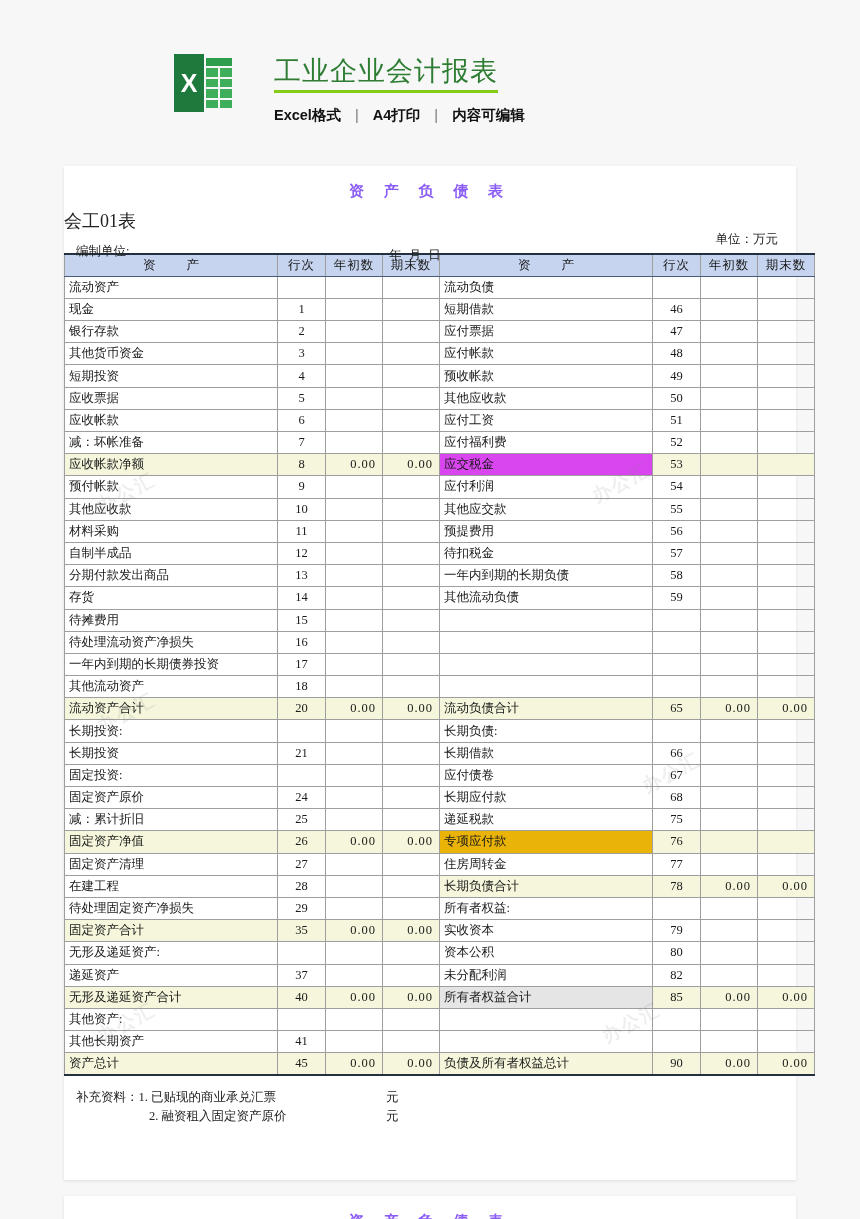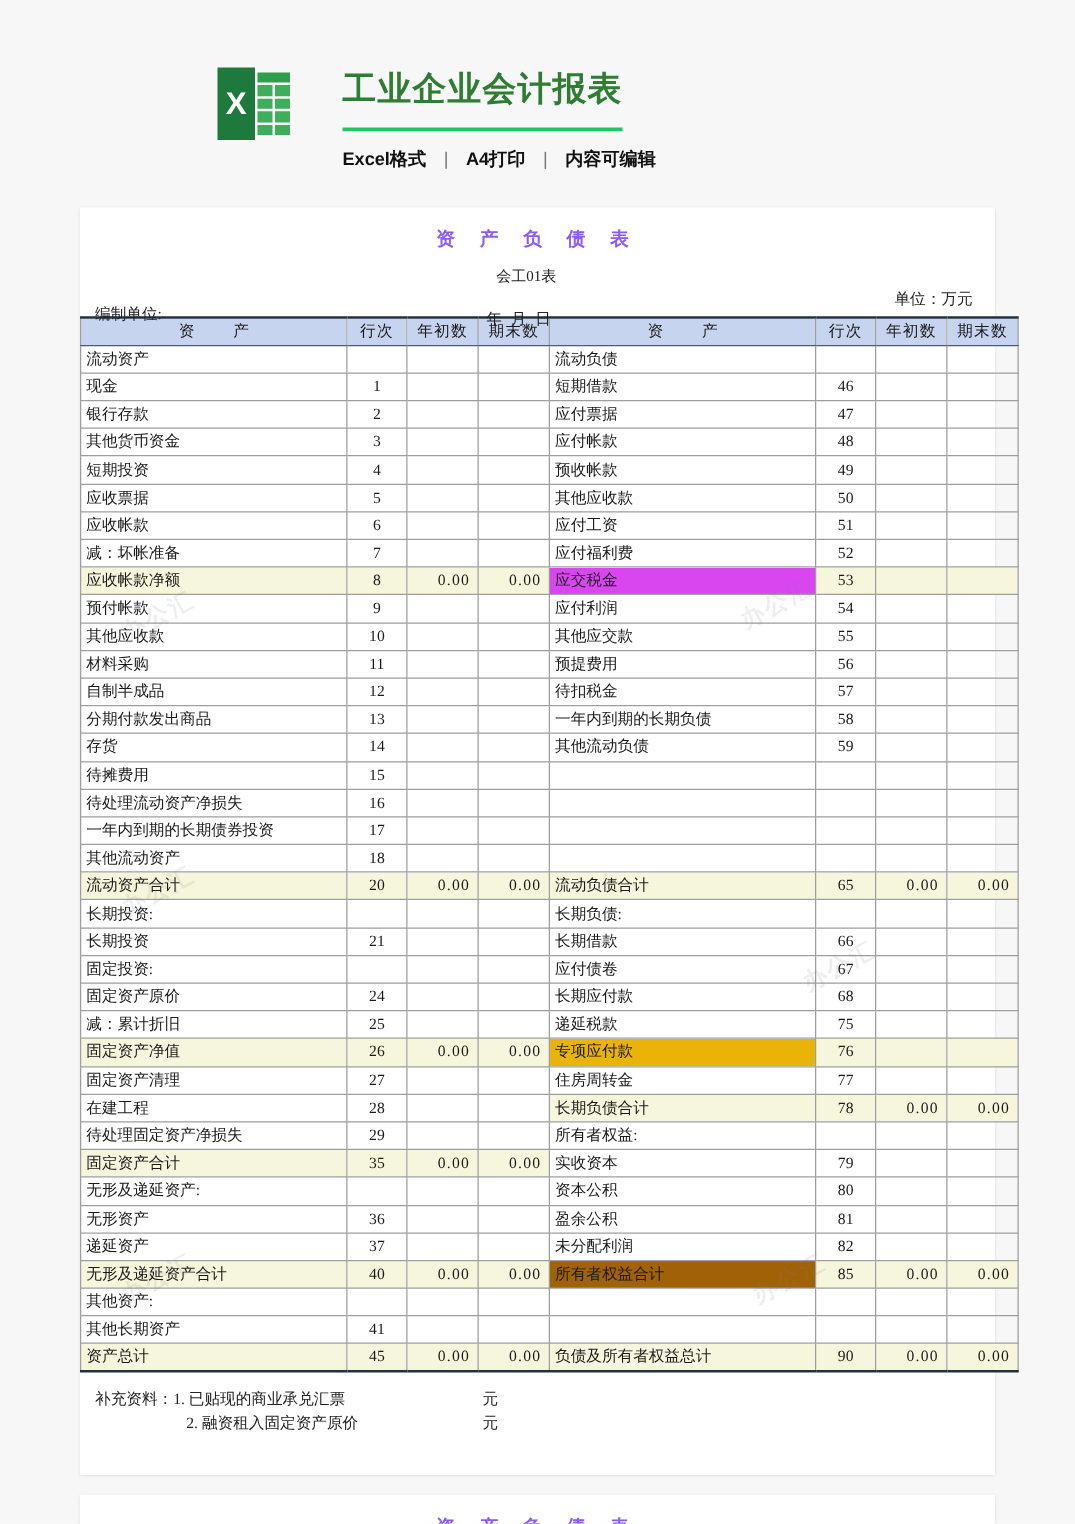--- a/index.html
+++ b/index.html
@@ -36,23 +36,23 @@
     position: absolute; left: 34px; top: 6px; width: 26px; height: 50px;
     display: grid; grid-template-columns: 1fr 1fr; grid-template-rows: repeat(5, 1fr);
     gap: 2px;
   }
   .xls-logo .grid i { background: #3fae5a; display: block; }
   .xls-logo .grid i.wide { grid-column: 1 / span 2; background: #2e9e4d; }
 
   .brand-text { margin-left: 40px; padding-top: 2px; }
   .brand-title {
     font-family: "Liberation Sans", sans-serif;
-    font-size: 27px; font-weight: bold; color: #2e7d32;
+    font-size: 27px; font-weight: normal; color: #2e7d32;
     letter-spacing: 1px; line-height: 34px;
-    border-bottom: 3px solid #22c55e; display: inline-block; padding-bottom: 14px;
+    border-bottom: 3px solid #84cc16; display: inline-block; padding-bottom: 2px;
   }
   .brand-sub {
     margin-top: 13px;
     font-family: "Liberation Sans", sans-serif;
     font-size: 14.5px; font-weight: bold; color: #111;
   }
   .brand-sub .sep { color: #777; padding: 0 10px; font-weight: normal; }
 
   
   .card {
@@ -64,22 +64,22 @@
   #card2 { top: 1196px; height: 120px; }
 
   .sheet-title {
     text-align: center;
     font-family: "Liberation Serif", serif;
     font-weight: bold; color: #8b5cf6;
     font-size: 15px; letter-spacing: 8px;
     padding-top: 16px;
   }
   .meta-right {
-    text-align: center; padding-right: 18px;
-    font-size: 12px; color: #222; margin-top: 12px; line-height: 17px;
+    text-align: left; padding-right: 18px;
+    font-size: 18px; color: #222; margin-top: 12px; line-height: 17px;
   }
   .meta-line {
     position: relative; height: 18px; margin-top: 1px;
     font-size: 12.5px; color: #222;
   }
   .meta-line .unit { position: absolute; left: 12px; top: 0; margin-top: 12px; }
   .meta-line .ymd  { position: absolute; left: 325px; top: 16px; letter-spacing: 2px; }
   .meta-line .amt  { position: absolute; right: 18px; top: 0; }
 
   
@@ -509,45 +509,35 @@
           <td class="lab sep-l i0">无形及递延资产:</td>
           <td class="num"></td>
           <td class="val"></td>
           <td class="val"></td>
           <td class="lab i1">资本公积</td>
           <td class="num">80</td>
           <td class="val"></td>
           <td class="val sep-r"></td>
         </tr>
         <tr>
-          <td class="lab sep-l i1">无形资产</td>
-          <td class="num">36</td>
-          <td class="val"></td>
-          <td class="val"></td>
-          <td class="lab i1">盈余公积</td>
-          <td class="num">81</td>
-          <td class="val"></td>
-          <td class="val sep-r"></td>
-        </tr>
-        <tr>
           <td class="lab sep-l i1">递延资产</td>
           <td class="num">37</td>
           <td class="val"></td>
           <td class="val"></td>
           <td class="lab i1">未分配利润</td>
           <td class="num">82</td>
           <td class="val"></td>
           <td class="val sep-r"></td>
         </tr>
         <tr class="hl">
           <td class="lab sep-l i3" style="background: rgb(246, 246, 220);">无形及递延资产合计</td>
           <td class="num" style="background: rgb(246, 246, 220);">40</td>
           <td class="val" style="background: rgb(246, 246, 220);">0.00</td>
           <td class="val" style="background: rgb(246, 246, 220);">0.00</td>
-          <td class="lab i2" style="background: #a16207;">所有者权益合计</td>
+          <td class="lab i2" style="background: #e5e5e5;">所有者权益合计</td>
           <td class="num" style="background: rgb(246, 246, 220);">85</td>
           <td class="val" style="background: rgb(246, 246, 220);">0.00</td>
           <td class="val sep-r" style="background: rgb(246, 246, 220);">0.00</td>
         </tr>
         <tr>
           <td class="lab sep-l i0">其他资产:</td>
           <td class="num"></td>
           <td class="val"></td>
           <td class="val"></td>
           <td class="lab i1"></td>

